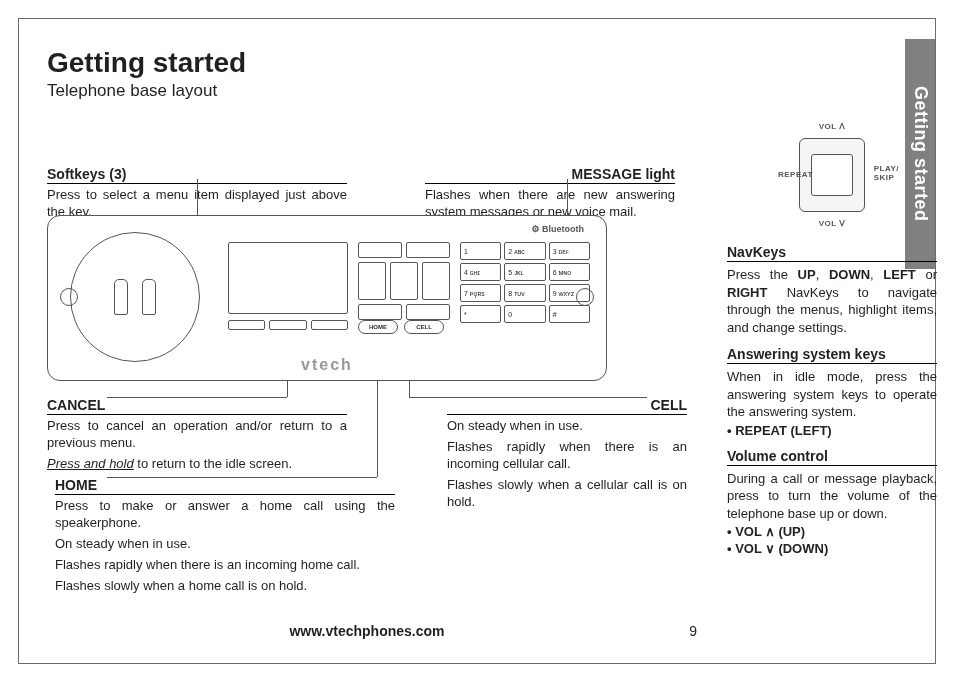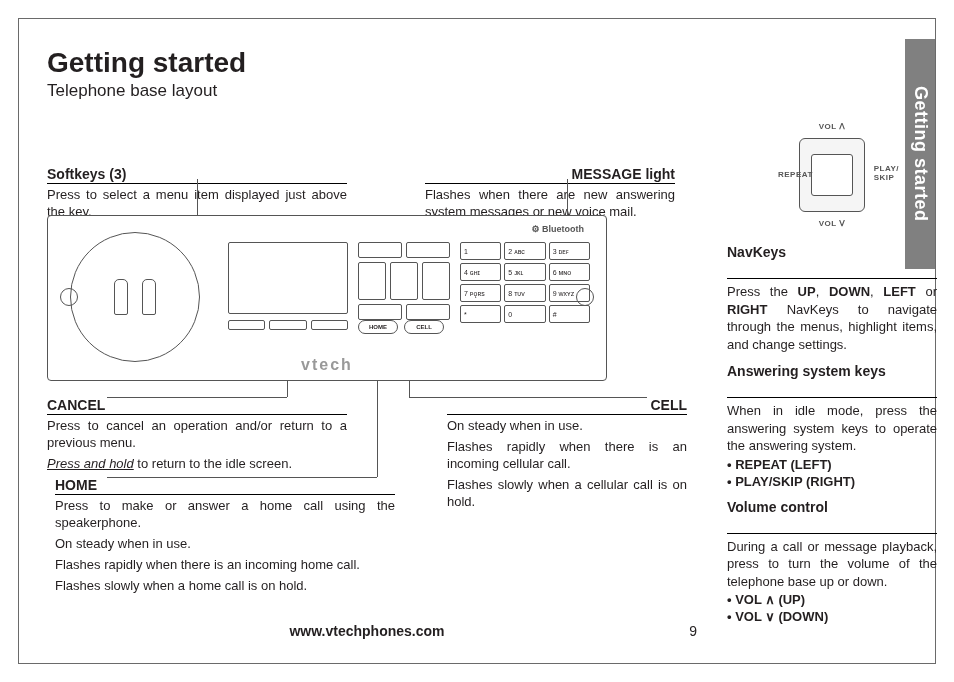--- a/index.html
+++ b/index.html
@@ -25,21 +25,21 @@
   .c-softkeys { position: absolute; left: 0;   width: 300px; }
   .c-msglight { position: absolute; right: 0;  width: 250px; text-align: left; }
   .c-msglight .callout-title { text-align: right; }
 
   .c-cancel { position: absolute; top: 350px; left: 0; width: 300px; }
   .c-cell   { position: absolute; top: 350px; right: 0; width: 240px; }
   .c-cell .callout-title { text-align: right; }
   .c-home   { position: absolute; top: 430px; left: 8px; width: 340px; }
 
   .diagram { position: absolute; top: 168px; left: 0; width: 560px; height: 166px; }
-  .phone-base { position: absolute; inset: 0; border: 1.5px solid #555; border-radius: 4px; background: #fff;}
+  .phone-base { position: absolute; inset: 0; border: 1.5px solid #555; border-radius: 13px; background: #fff;}
   .handset-well { position: absolute; left: 22px; top: 16px; width: 130px; height: 130px; border: 1.5px solid #555; border-radius: 50%; display:flex; align-items:center; justify-content:center; gap:14px;}
   .handset-well .prong { width: 14px; height: 36px; border: 1.5px solid #555; border-radius: 5px 5px 2px 2px; }
   .hole-l { position: absolute; left:12px; top:72px; width:18px; height:18px; border:1.5px solid #555; border-radius:50%;}
   .hole-r { position: absolute; right:12px; top:72px; width:18px; height:18px; border:1.5px solid #555; border-radius:50%;}
   .brand { position: absolute; left: 0; right:0; bottom: 6px; text-align:center; color:#999; font-weight:bold; font-size:16px; letter-spacing:2px;}
   .bt { position:absolute; right:22px; top:8px; font-size:9px; color:#555; font-weight:bold;}
   .screen { position:absolute; left:180px; top:26px; width:120px; height:72px; border:1.5px solid #555; border-radius:2px;}
   .softkey-row { position:absolute; left:180px; top:104px; width:120px; display:flex; gap:4px;}
   .softkey-row div { flex:1; height:10px; border:1px solid #555; border-radius:2px; }
   .mid-panel { position:absolute; left:310px; top:26px; width:92px;}
@@ -55,21 +55,21 @@
   .lead-h { position:absolute; background:#555; height:1px;}
 
   .footer-url { position: absolute; left: 0; right: 0; bottom: 4px; text-align: center; font-size: 14px; font-weight: bold; }
   .footer-page{ position: absolute; right: -10px; bottom: 4px; font-size: 14px; }
 
   
   .nav-thumb { width: 130px; height: 110px; margin: 13px auto 14px; position: relative;}
   .nav-thumb .pad { position:absolute; left:32px; top:18px; width:66px; height:74px; border:1.5px solid #555; border-radius:6px; background:#f5f5f5;}
   .nav-thumb .ctr { position:absolute; left:44px; top:34px; width:42px; height:42px; border:1.5px solid #555; border-radius:3px; background:#fff;}
   .nav-lbl { position:absolute; font-size:8px; font-weight:bold; color:#555; letter-spacing:0.5px;}
-  .col-right h3 { font-size: 14px; font-weight: bold; border-bottom: 1px solid #000; padding-bottom:18px; margin: 10px 0 4px; }
+  .col-right h3 { font-size: 14px; font-weight: bold; border-bottom: 1px solid #000; padding-bottom:1px; margin: 10px 0 4px; }
   .col-right p  { font-size: 13px; line-height: 1.35; text-align: justify; }
   .col-right .bpt { font-size: 13px; font-weight: bold; margin-top: 2px;}
   .up-caret::after { content:"\2227"; font-weight:bold;}
   .dn-caret::after { content:"\2228"; font-weight:bold;}
 
   u { text-decoration: underline; font-style: italic; }
 </style>
 </head>
 <body>
 
@@ -203,21 +203,20 @@
         </div>
 
         <h3>NavKeys</h3>
         <p>
           <span>Press the </span><b>UP</b><span>, </span><b>DOWN</b><span>, </span><b>LEFT</b><span> or </span><b>RIGHT</b><span> NavKeys to navigate through the menus, highlight items, and change settings.</span>
         </p>
 
         <h3>Answering system keys</h3>
         <p>When in idle mode, press the answering system keys to operate the answering system.</p>
         <div class="bpt">• REPEAT (LEFT)</div>
-        <div class="bpt">• PLAY/SKIP (RIGHT)</div>
 
         <h3>Volume control</h3>
         <p>During a call or message playback, press to turn the volume of the telephone base up or down.</p>
         <div class="bpt"><span>• VOL  </span><span class="up-caret"></span><span> (UP)</span></div>
         <div class="bpt"><span>• VOL  </span><span class="dn-caret"></span><span> (DOWN)</span></div>
       </div>
 
     </div>
   </div>
 </div>

